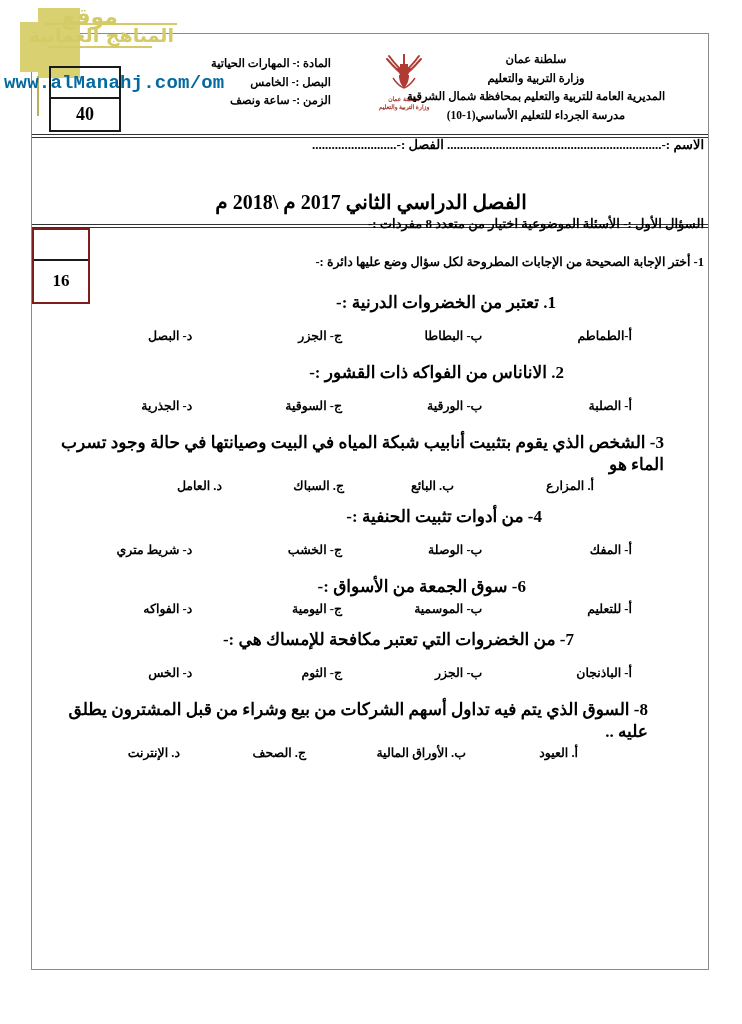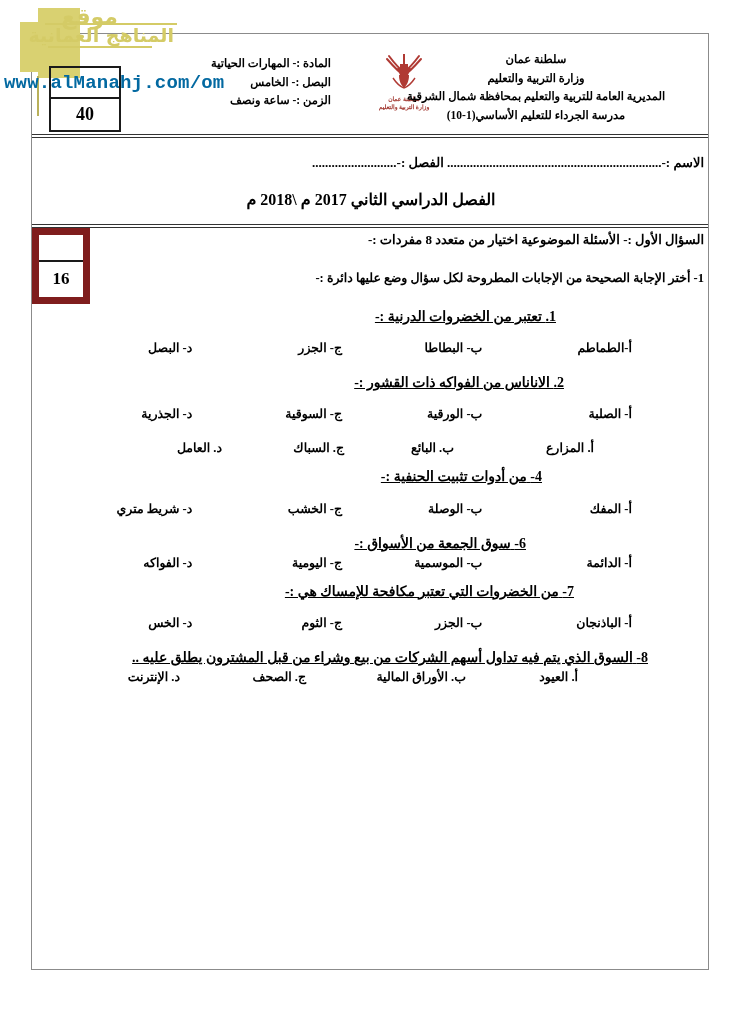--- a/index.html
+++ b/index.html
@@ -162,37 +162,37 @@
     height: 4px;
     border-top: 1px solid #333;
     border-bottom: 1px solid #333;
     box-sizing: border-box;
   }
 
   
   #name-line {
     position: absolute;
     right: 38px;
-    top: 155px;
+    top: 137px;
     width: 662px;
     font-size: 13px;
     font-weight: bold;
     white-space: nowrap;
     text-align: right;
   }
   .dots { letter-spacing: 1px; }
 
   
   #term-line {
     position: absolute;
     left: 0;
     top: 190px;
     width: 742px;
     text-align: center;
-    font-size: 16px;
+    font-size: 20px;
     font-weight: bold;
   }
 
   
   #rule-double2 {
     position: absolute;
     left: 32px;
     top: 224px;
     width: 676px;
     height: 4px;
@@ -201,21 +201,21 @@
     box-sizing: border-box;
   }
 
   
   #q1-score-box {
     position: absolute;
     left: 32px;
     top: 228px;
     width: 58px;
     height: 76px;
-    border: 7px solid #7f1d1d;
+    border: 2px solid #7f1d1d;
     box-sizing: border-box;
     z-index: 6;
     background: #fff;
   }
   #q1-score-box .sb-top {
     height: 43%;
     border-bottom: 2px solid #1a1a1a;
     box-sizing: border-box;
   }
   #q1-score-box .sb-bot {
@@ -225,44 +225,43 @@
     justify-content: center;
     font-weight: bold;
     font-size: 17px;
     direction: ltr;
   }
 
   
   #body-area {
     position: absolute;
     right: 38px;
-    top: 232px;
+    top: 216px;
     width: 652px;
     text-align: right;
   }
   .q-head {
     font-size: 13px;
     font-weight: bold;
     margin-bottom: 22px;
     padding-left: 6px;
     white-space: nowrap;
   }
   .q-instr {
     font-size: 12.5px;
     font-weight: bold;
     margin-bottom: 22px;
     white-space: nowrap;
   }
 
   .q-item { margin-bottom: 2px; }
   .q-text {
-    font-size: 14px;
+    font-size: 17px;
     font-weight: bold;
     line-height: 1.3;
-    text-decoration: underline;
   }
   .q-indent-1 { padding-right: 148px; }
   .q-indent-2 { padding-right: 140px; }
   .q-indent-3 { padding-right: 40px; }
   .q-indent-4 { padding-right: 162px; }
   .q-indent-5 { padding-right: 22px; }
   .q-indent-6 { padding-right: 178px; }
   .q-indent-7 { padding-right: 130px; }
   .q-indent-8 { padding-right: 56px; }
 
@@ -392,20 +391,24 @@
     </div>
     <div class="opts wide">
       <span class="opt">أ-   الصلبة</span>
       <span class="opt">ب- الورقية</span>
       <span class="opt">ج- السوقية</span>
       <span class="opt">د-   الجذرية</span>
     </div>
   </div>
 
   <div class="q-item">
+    <div class="q-text q-indent-3">
+      <span>3-</span>
+      <span>الشخص الذي يقوم بتثبيت أنابيب شبكة المياه في البيت وصيانتها في حالة وجود تسرب الماء هو</span>
+    </div>
     <div class="opts mid tight">
       <span class="opt">أ. المزارع</span>
       <span class="opt">ب. البائع</span>
       <span class="opt">ج. السباك</span>
       <span class="opt">د. العامل</span>
     </div>
   </div>
 
   <div class="q-item">
     <div class="q-text q-indent-4">
@@ -420,21 +423,21 @@
     </div>
   </div>
 
 
   <div class="q-item">
     <div class="q-text q-indent-6">
       <span>6-</span>
       <span>سوق الجمعة من الأسواق   :-</span>
     </div>
     <div class="opts wide tight">
-      <span class="opt">أ-   الدائمة</span>
+      <span class="opt">أ-   للتعليم</span>
       <span class="opt">ب- الموسمية</span>
       <span class="opt">ج- اليومية</span>
       <span class="opt">د-   الفواكه</span>
     </div>
   </div>
 
   <div class="q-item">
     <div class="q-text q-indent-7">
       <span>7-</span>
       <span>من الخضروات التي تعتبر مكافحة للإمساك هي  :-</span>

